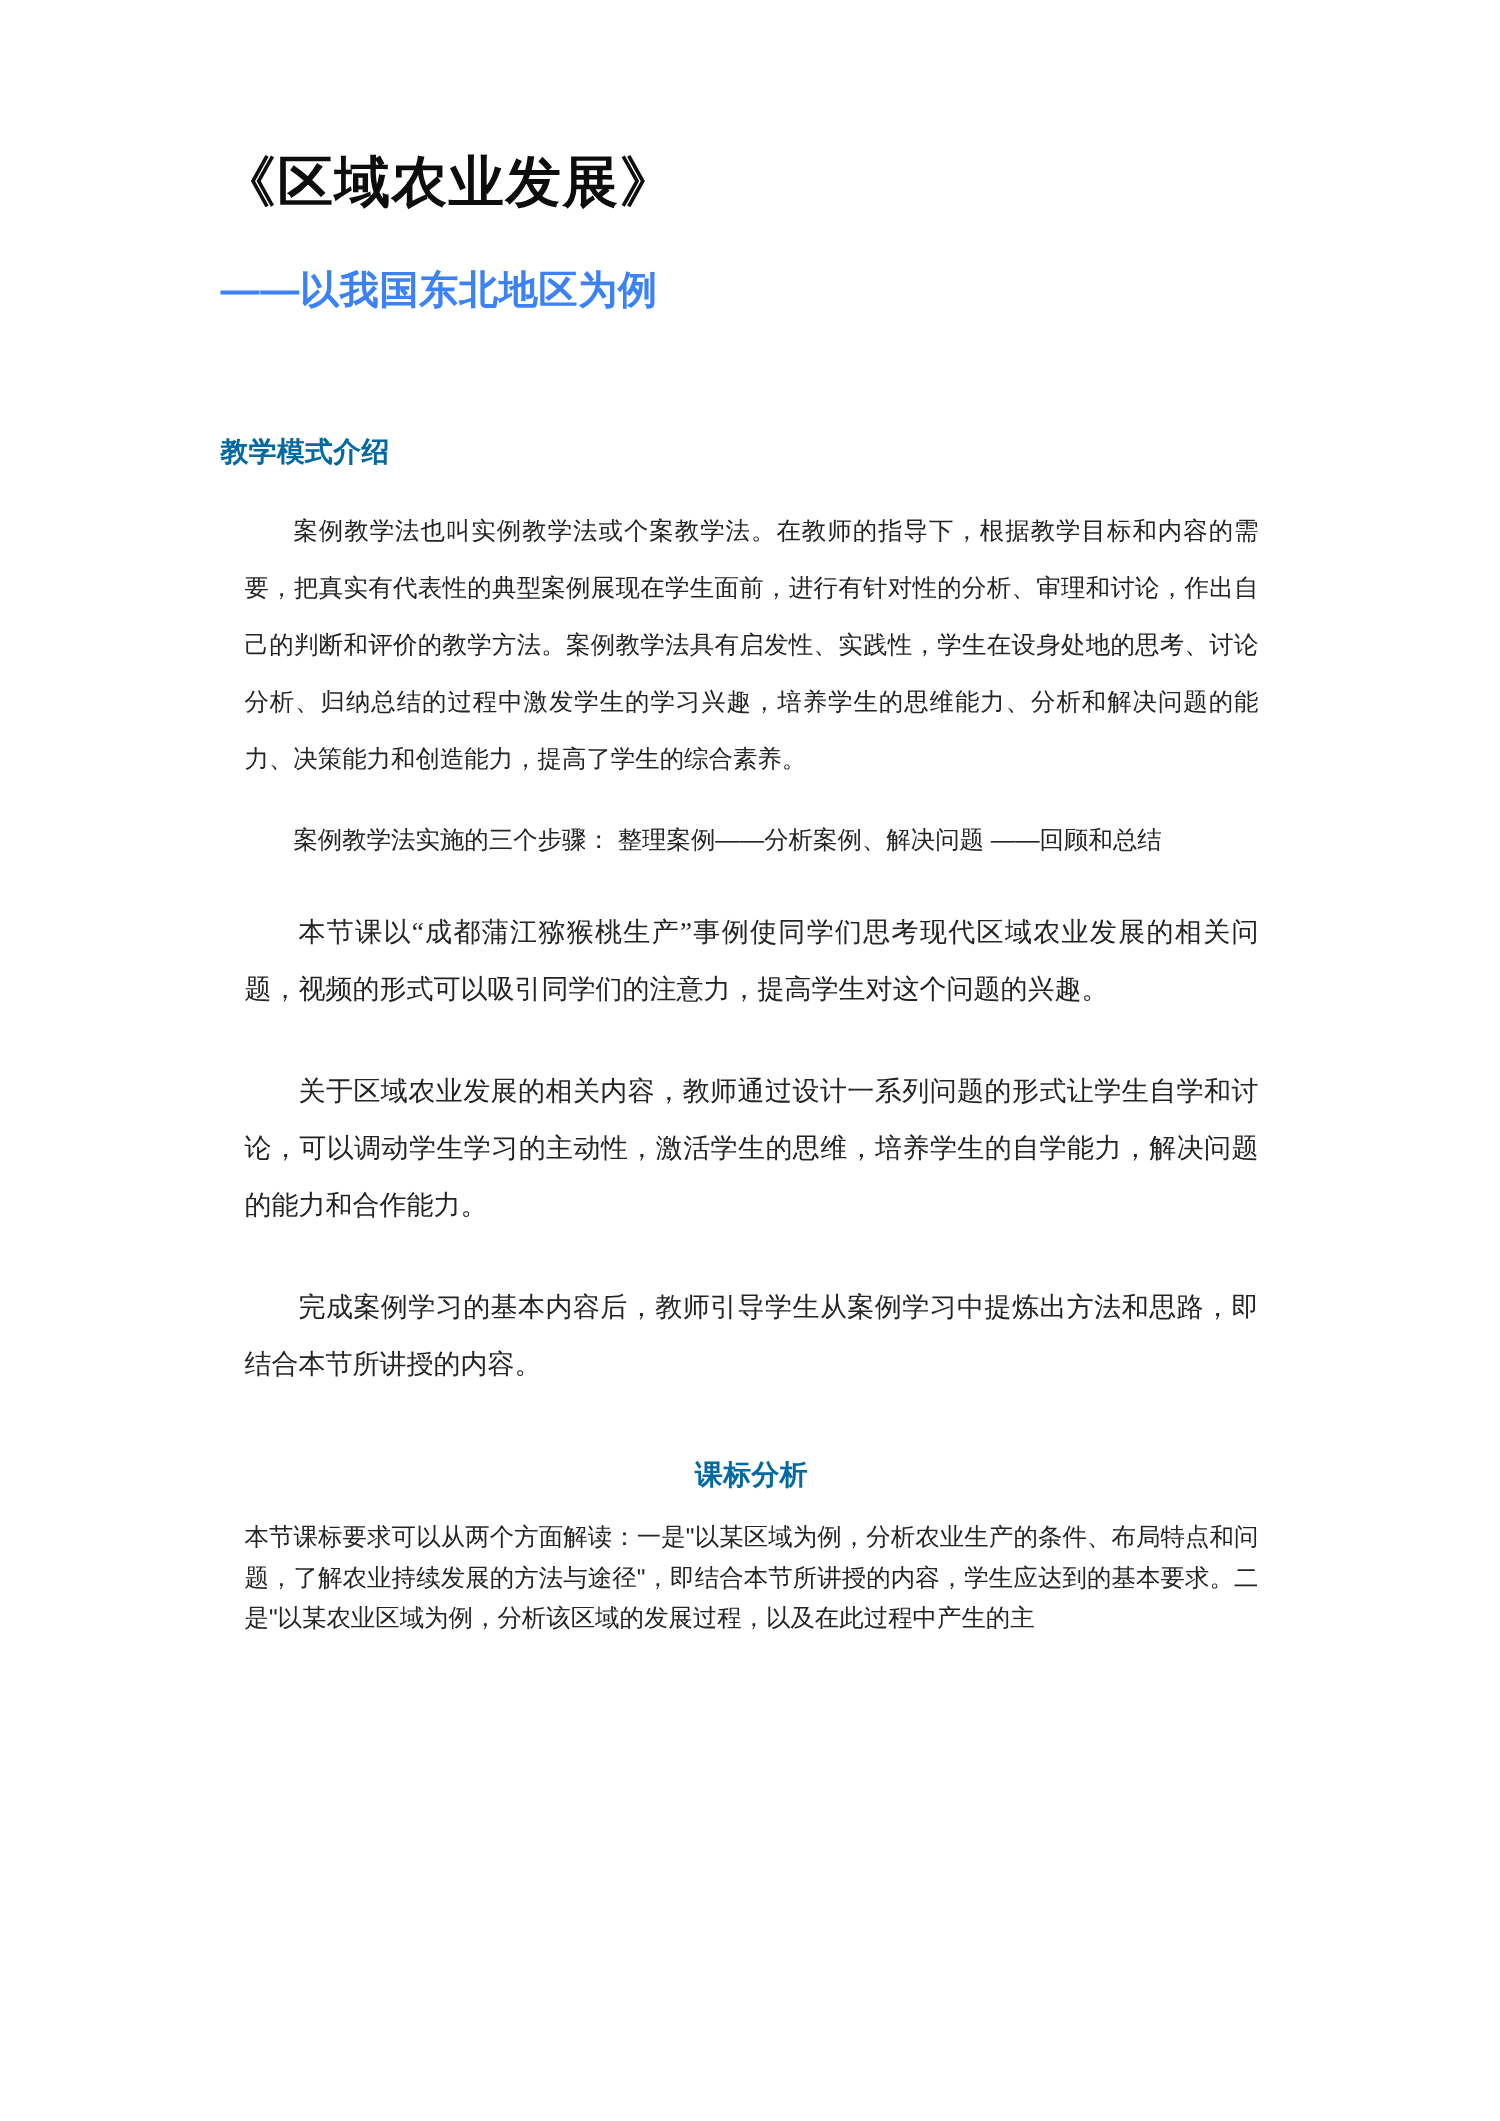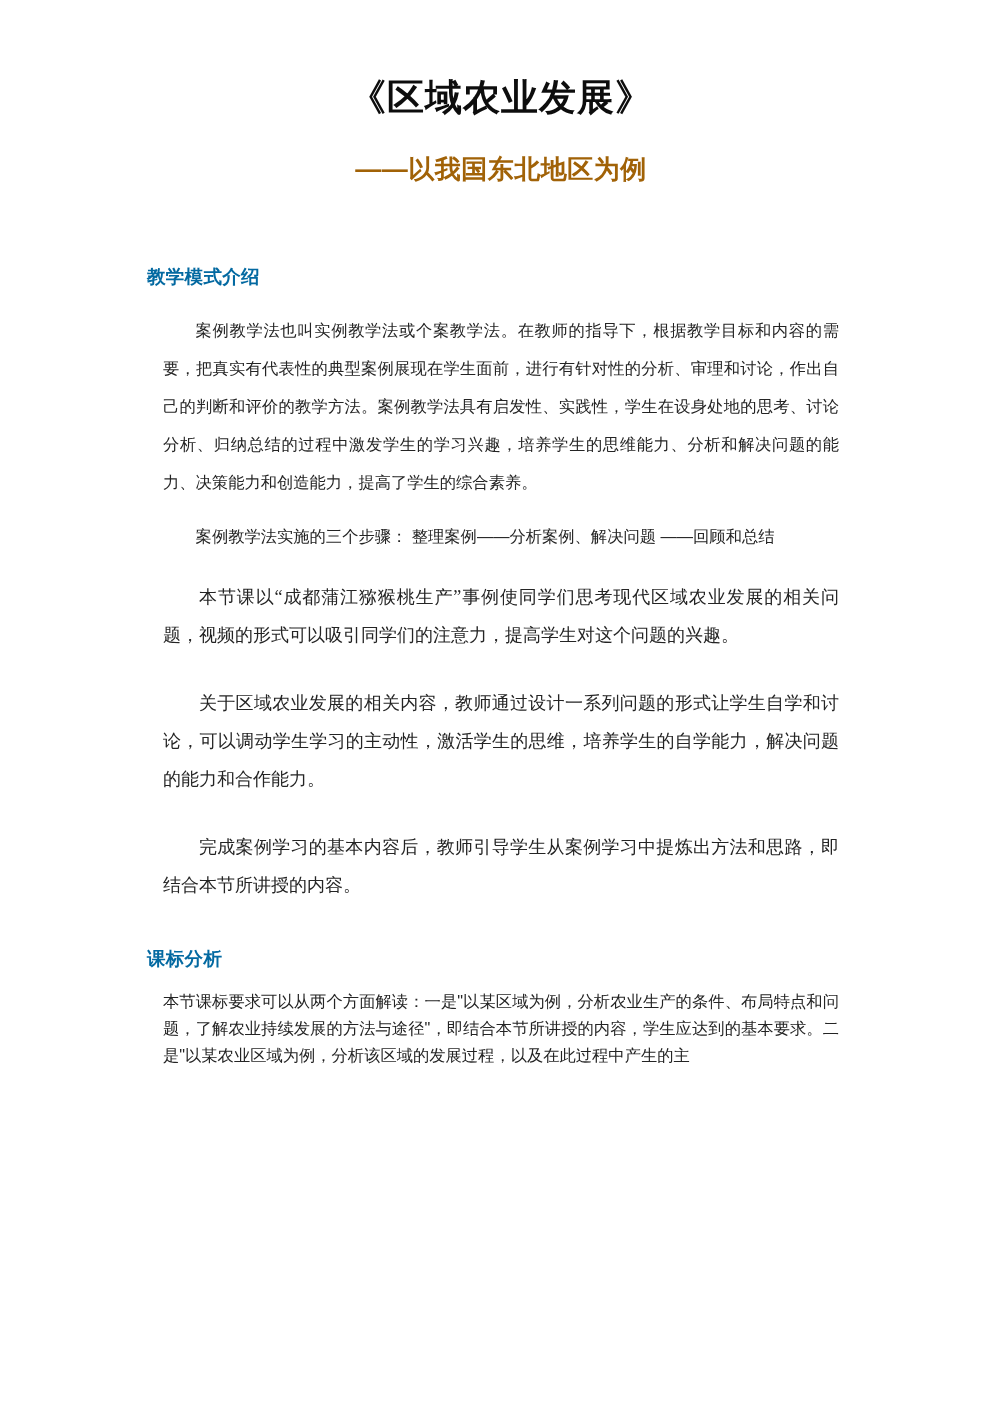--- a/index.html
+++ b/index.html
@@ -27,40 +27,39 @@
 
   .content {
     position: absolute;
     left: 147px;
     top: 0;
     width: 708px;
   }
 
   
   .title-block {
-    padding-top: 76px;
-    text-align: center;
+    padding-top: 100px;
   }
   .doc-title {
     font-family: "Liberation Sans", "DejaVu Sans", sans-serif;
     font-size: 37px;
     font-weight: bold;
     letter-spacing: 1px;
     line-height: 1.2;
     margin: 0;
     color: #0d0d0d;
   }
   .doc-subtitle {
     font-family: "Liberation Sans", "DejaVu Sans", sans-serif;
     font-size: 26px;
     font-weight: bold;
     letter-spacing: 0.5px;
     line-height: 1.2;
     margin: 34px 0 0 0;
-    color: #a16207;
+    color: #3b82f6;
   }
 
   
   .section-heading {
     font-family: "Liberation Sans", "DejaVu Sans", sans-serif;
     font-size: 18.5px;
     font-weight: bold;
     color: #0369a1;
     letter-spacing: 0.3px;
     margin: 0;
@@ -99,21 +98,21 @@
   
   .sec1-heading-wrap { margin-top: 78px; }
   .sec1-para-wrap    { margin-top: 22px; }
   .sec1-steps-wrap   { margin-top: 0px; }
 
   .sec2-heading-wrap { margin-top: 8px; }
   .sec2-p1-wrap      { margin-top: 23px; }
   .sec2-p2-wrap      { margin-top: 30px; }
   .sec2-p3-wrap      { margin-top: 30px; }
 
-  .sec3-heading-wrap { margin-top: 42px; }
+  .sec3-heading-wrap { margin-top: 42px; text-align: center; }
   .sec3-body-wrap    { margin-top: 17px; }
 </style>
 </head>
 <body>
 
 <div class="page">
   <div class="content">
 
     <div class="title-block">
       <h1 class="doc-title">《区域农业发展》</h1>

